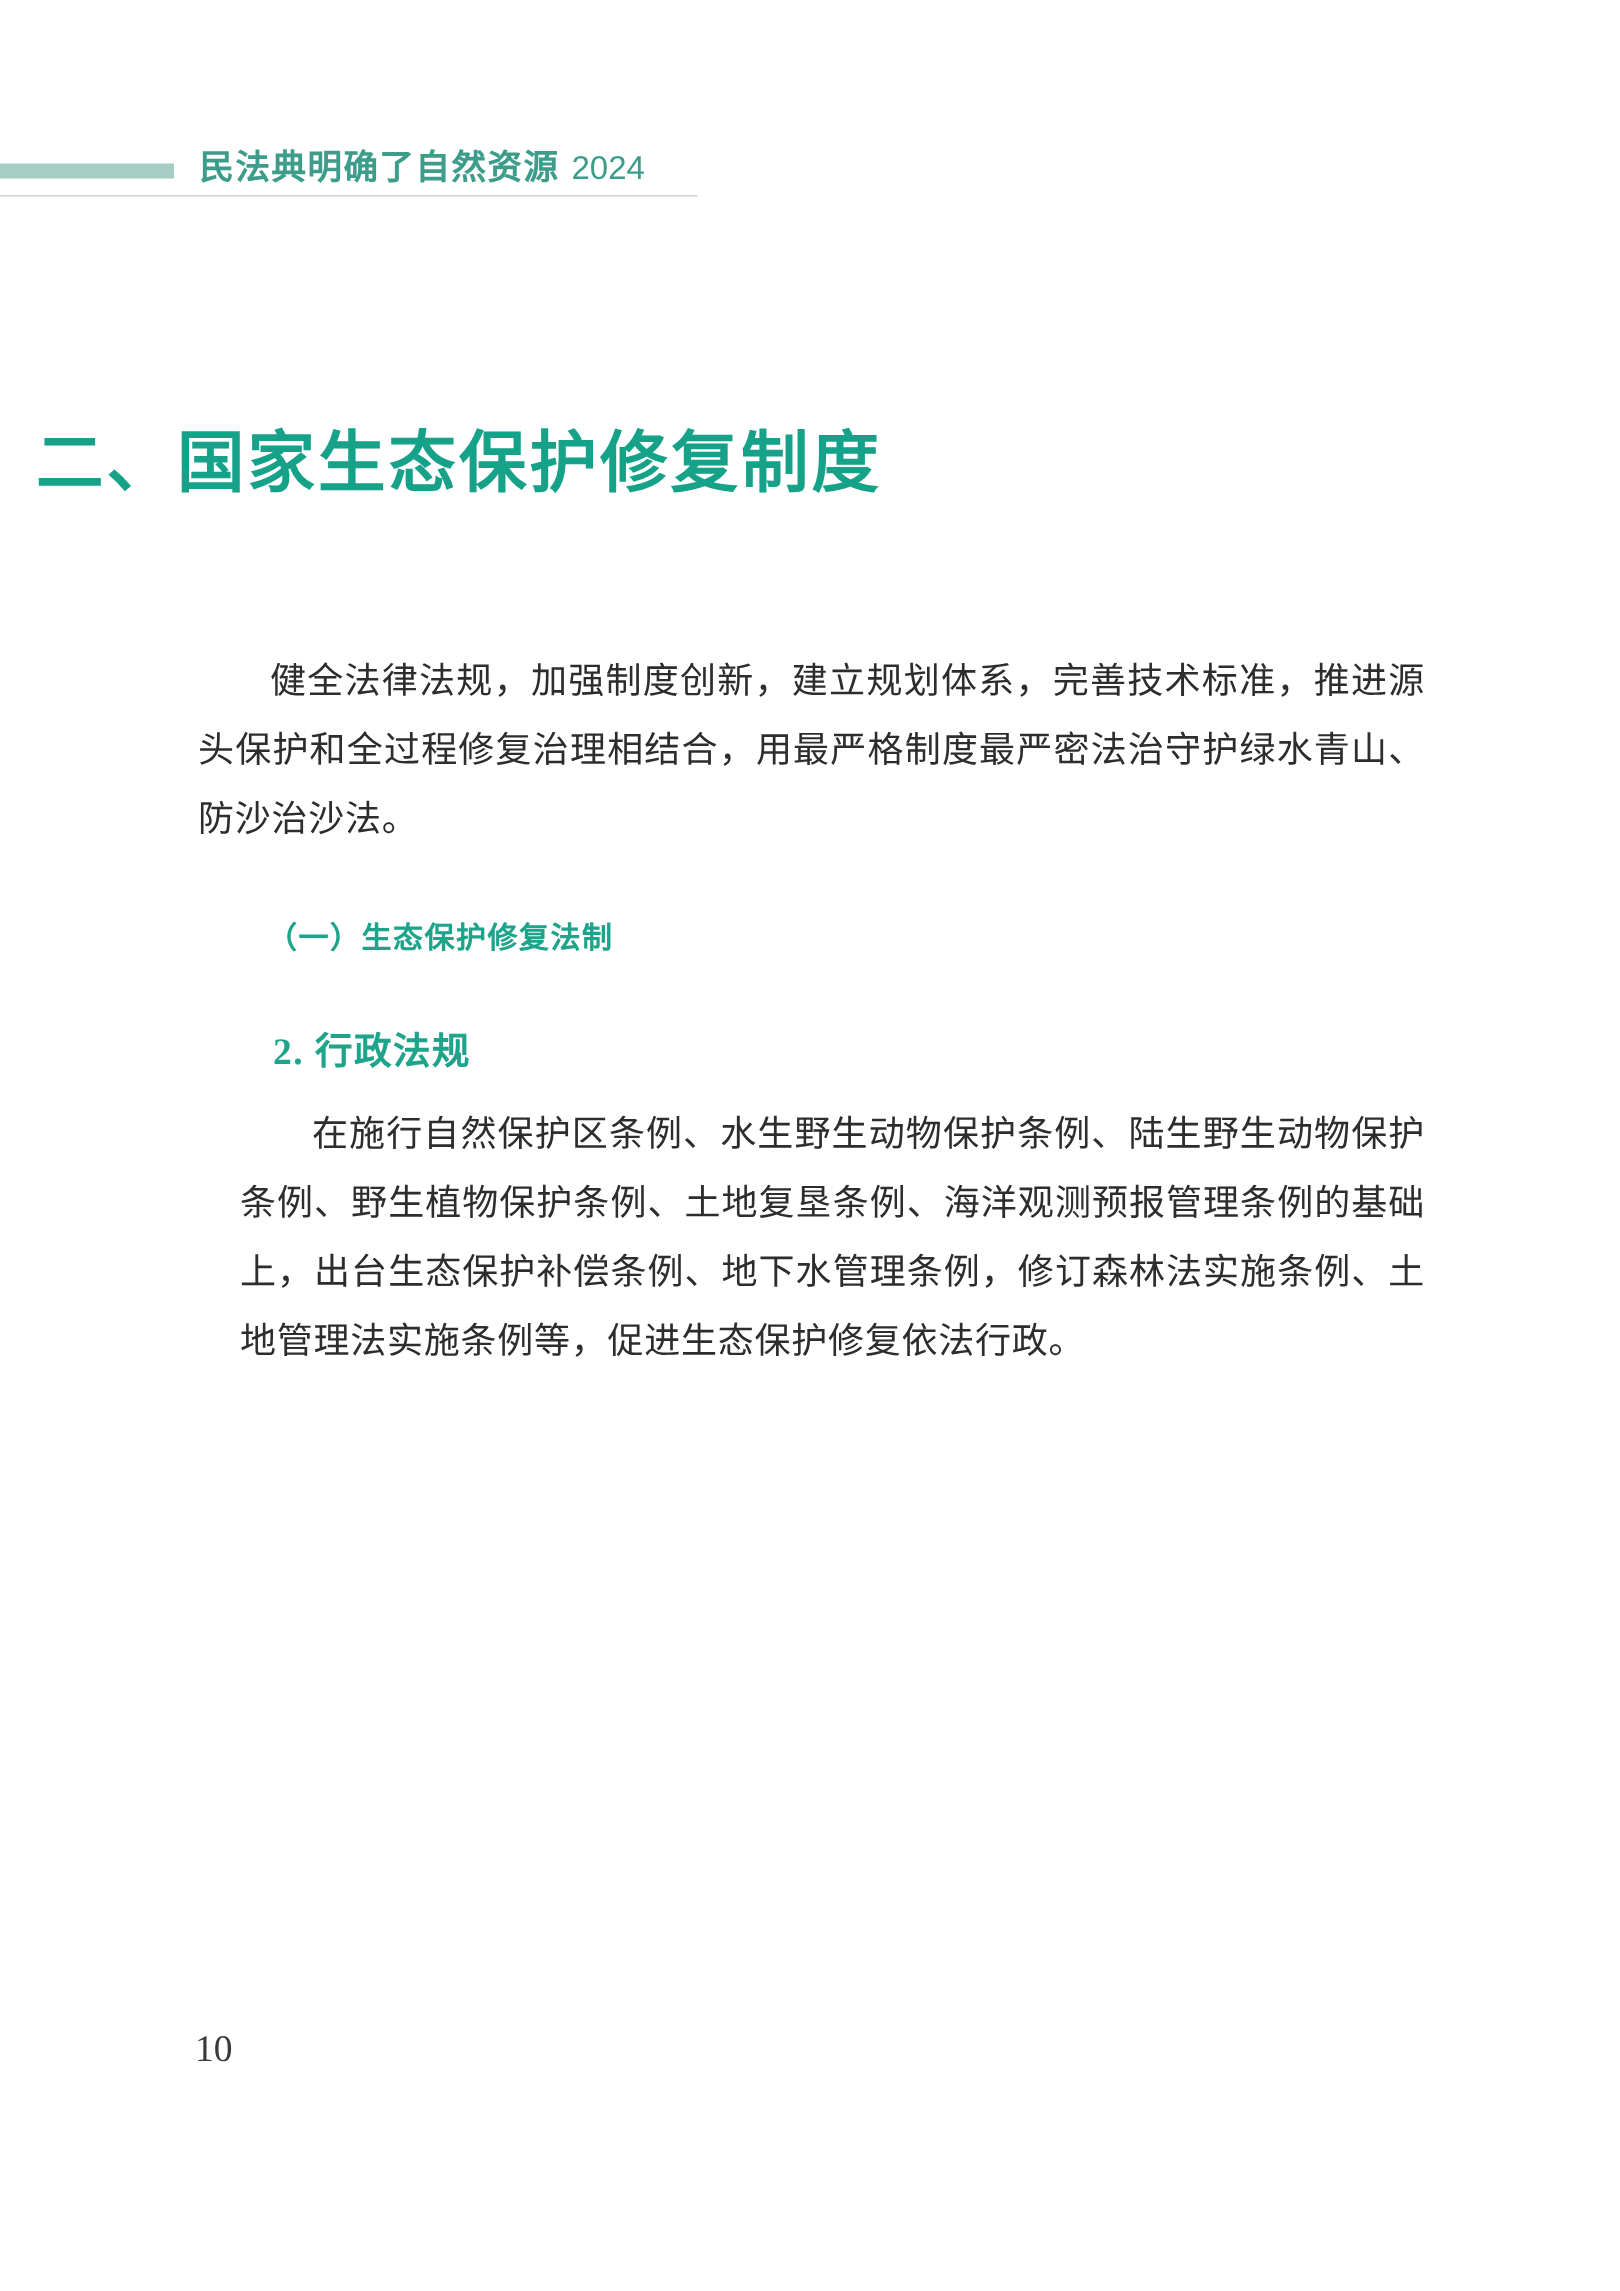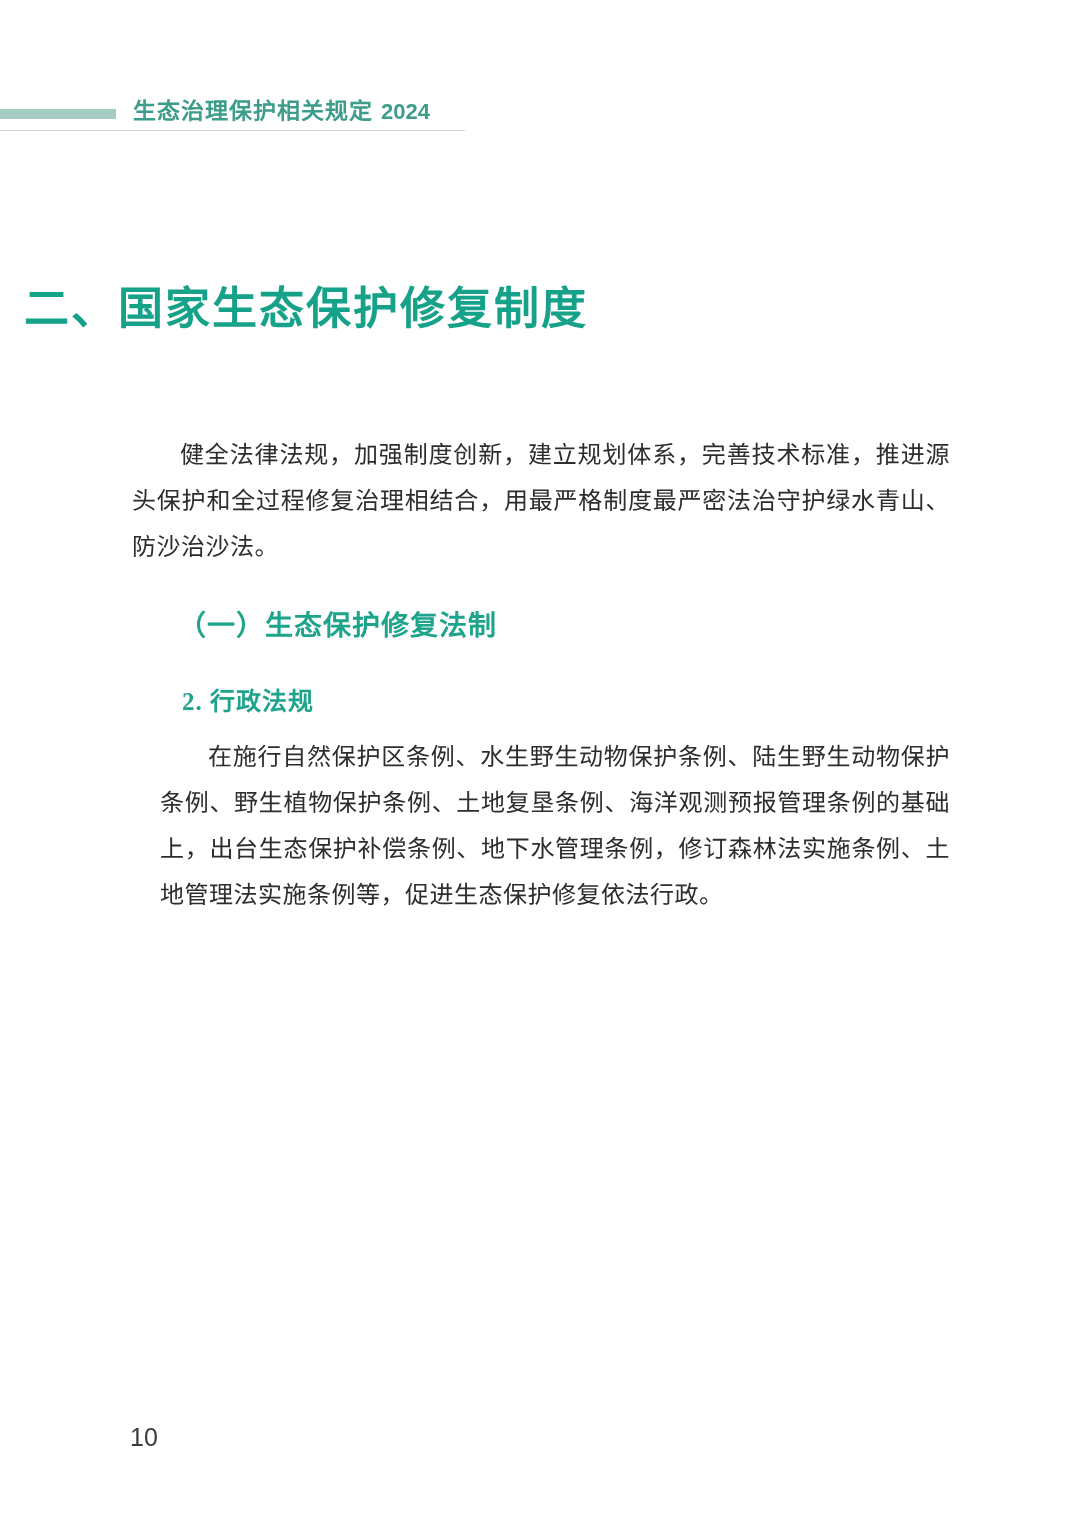--- a/index.html
+++ b/index.html
@@ -32,21 +32,21 @@
     font-family: "Liberation Serif", "DejaVu Serif", serif;
     font-weight: bold;
     font-size: 23px;
     line-height: 28px;
     color: #3d9d8a;
     letter-spacing: 1px;
     white-space: nowrap;
   }
   .header-year {
     font-family: "Liberation Sans", "DejaVu Sans", sans-serif;
-    font-weight: 700;
+    font-weight: 400;
     font-size: 22px;
     letter-spacing: 0;
     margin-left: 8px;
     font-stretch: condensed;
   }
   .header-rule {
     position: absolute;
     left: 0;
     top: 130px;
     width: 465px;
@@ -87,21 +87,21 @@
     text-indent: 2em;
     letter-spacing: 0.5px;
   }
   .para-intro { margin-top: 432px; }
 
   .section-heading {
     margin: 39px 0 0 0;
     padding-left: 46px;
     font-family: "Liberation Sans", "DejaVu Sans", sans-serif;
     font-weight: bold;
-    font-size: 28px;
+    font-size: 20px;
     line-height: 34px;
     color: #1ea48b;
     letter-spacing: 1px;
   }
   .sub-heading {
     margin: 0;
     padding-left: 50px;
     font-family: "Liberation Sans", "DejaVu Sans", sans-serif;
     font-weight: bold;
     font-size: 25px;
@@ -111,35 +111,35 @@
   }
   .sub-heading-1 { margin-top: 28px; }
   .para-law      { margin-top: 16px; }
   .sub-heading-2 { margin-top: 44px; font-family: Liberation Serif, serif; }
   .para-reg      { margin-top: 17px; margin-left: 28px; }
 
   
   .page-number {
     position: absolute;
     left: 130px;
-    top: 1422px;
-    font-family: Liberation Sans, sans-serif;
+    top: 1352px;
+    font-family: Liberation Serif, serif;
     font-size: 25px;
     line-height: 30px;
     color: #3a3a3a;
   }
 </style>
 </head>
 <body>
 
 <div class="page">
 
   <div class="header-bar"></div>
   <div class="header-title">
-    <span>生态治理保护相关规定</span><span class="header-year">2024</span>
+    <span>民法典明确了自然资源</span><span class="header-year">2024</span>
   </div>
   <div class="header-rule"></div>
 
   <div class="main-title">二、国家生态保护修复制度</div>
 
   <div class="content">
     <p class="para para-intro">健全法律法规，加强制度创新，建立规划体系，完善技术标准，推进源头保护和全过程修复治理相结合，用最严格制度最严密法治守护绿水青山、防沙治沙法。</p>
 
     <h2 class="section-heading">（一）生态保护修复法制</h2>
 

